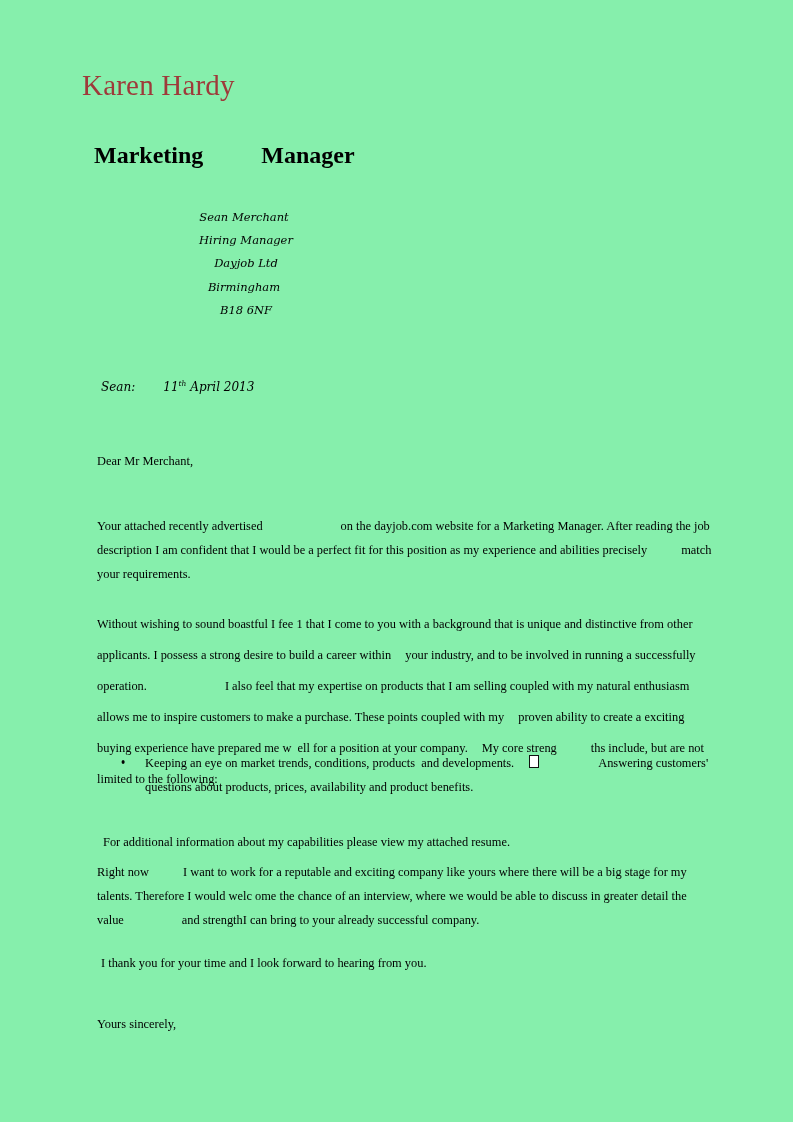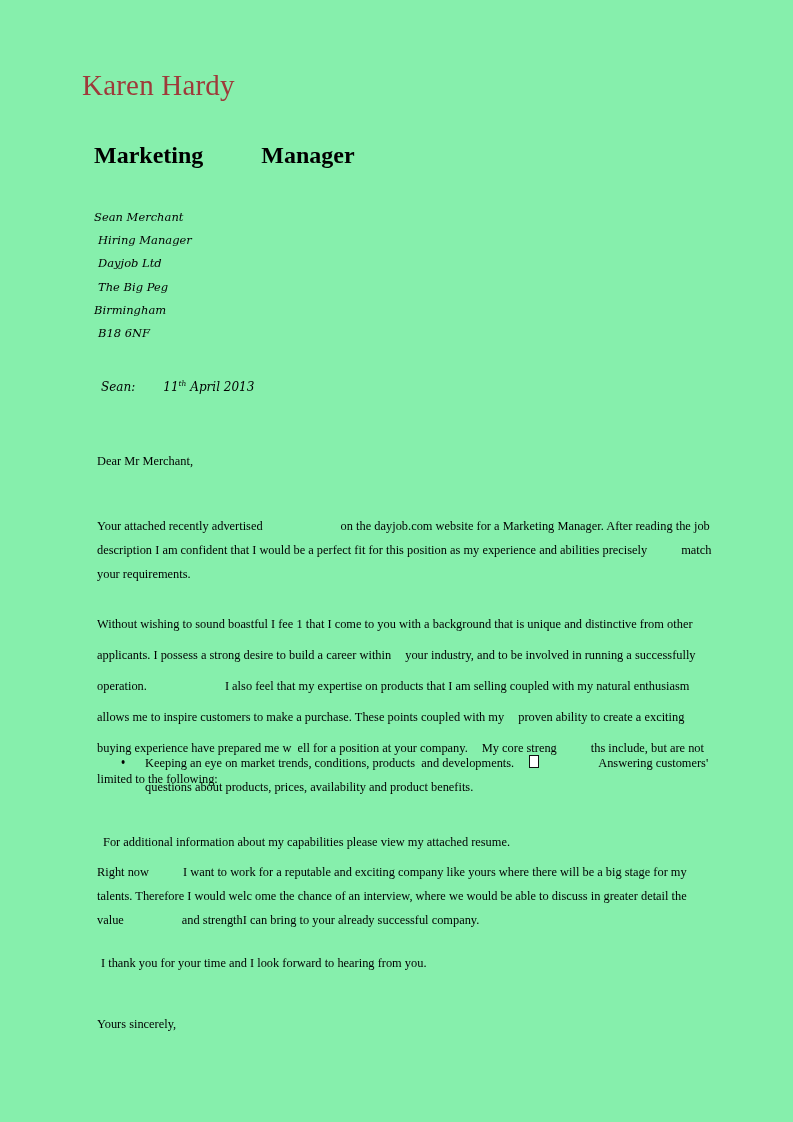--- a/index.html
+++ b/index.html
@@ -56,20 +56,21 @@
     top: 206px;
     width: 300px;
   }
   .address-line {
     font-family: "DejaVu Serif", "Liberation Serif", serif;
     font-style: italic;
     font-size: 11.5px;
     line-height: 23.2px;
     white-space: pre;
     color: #000;
+    text-align: center;
   }
   .address-line.indented { padding-left: 4px; }
 
   
   .date-row {
     position: absolute;
     left: 101px;
     top: 378px;
     font-family: "DejaVu Serif", "Liberation Serif", serif;
     font-style: italic;
@@ -157,21 +158,20 @@
 <div class="page" style="background: #86efac; color: rgb(0, 0, 0); padding-left: 26px;">
 
   <h1 class="name-heading" id="name-heading" style="color: rgb(158, 58, 58);">Karen Hardy</h1>
 
   <h2 class="job-title"><span>Marketing</span><span class="gap-lg"></span><span>Manager</span></h2>
 
   <div class="address-block">
     <div class="address-line">Sean Merchant</div>
     <div class="address-line indented">Hiring Manager</div>
     <div class="address-line indented">Dayjob Ltd</div>
-    <div class="address-line indented">The Big Peg</div>
     <div class="address-line">Birmingham</div>
     <div class="address-line indented">B18 6NF</div>
   </div>
 
   <div class="date-row"><span>Sean:</span><span class="date-gap"></span><span>11</span><sup>th</sup> <span>April 2013</span></div>
 
   <div class="salutation">Dear Mr Merchant,</div>
 
   <div class="para" id="para1"><span>Your attached recently advertised</span><span class="gap-xl"></span><span>on the dayjob.com website for a Marketing Manager. After reading the job description I am confident that I would be a perfect fit for this position as my experience and abilities precisely</span><span class="gap-md"></span><span>match your requirements.</span></div>
 

